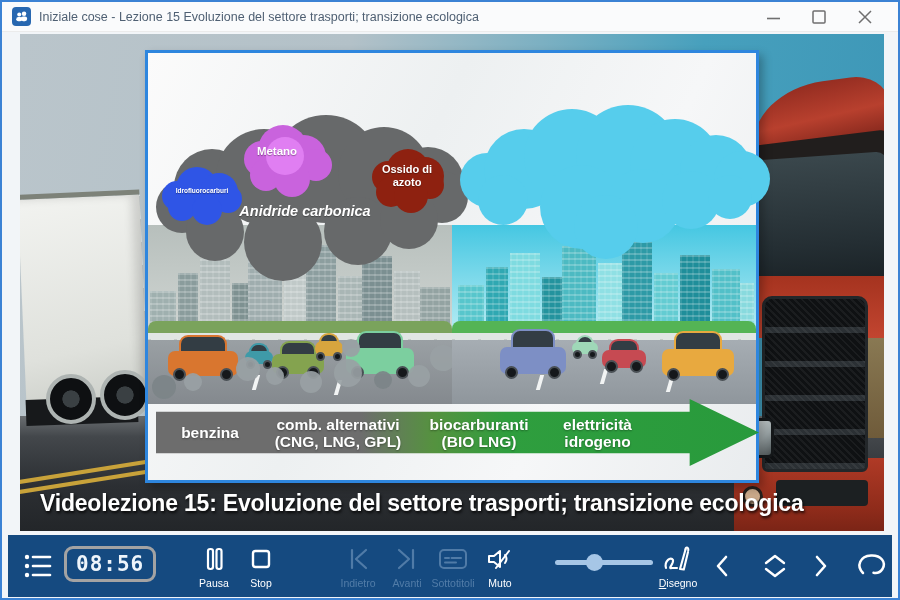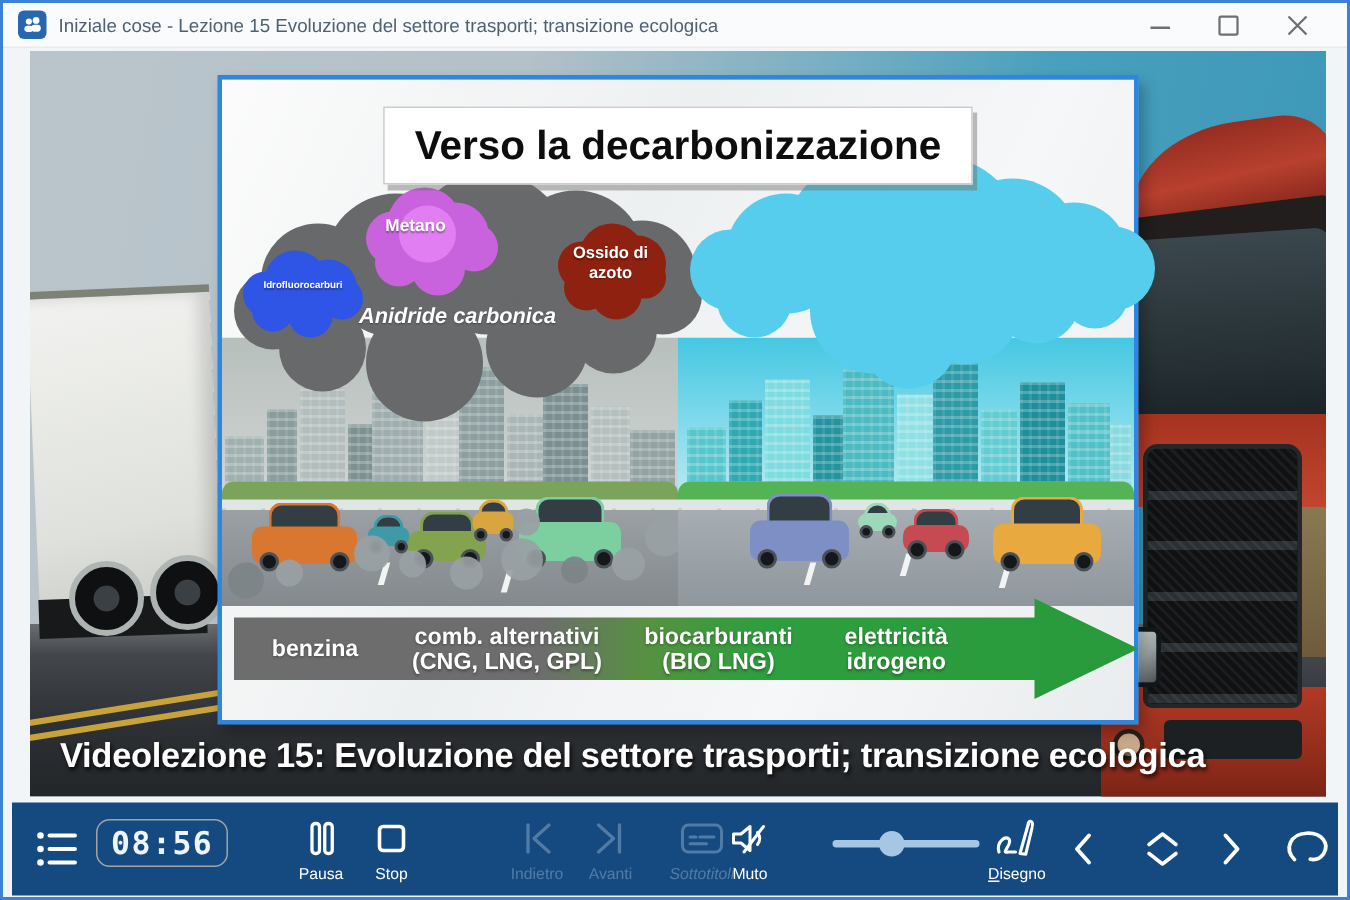--- a/index.html
+++ b/index.html
@@ -64,21 +64,21 @@
   .fuel-labels{position:absolute;left:8px;top:352px;width:603px;height:56px;display:flex;z-index:6;}
   .fuel-cell{display:flex;flex-direction:column;justify-content:center;align-items:center;color:#fff;font-weight:bold;font-size:15.5px;line-height:1.12;text-shadow:0 1px 2px rgba(0,0,0,.35);text-align:center;}
 
   
   .toolbar{position:absolute;left:6px;right:6px;top:533px;height:62px;background:#154a80;}
   .tb-ico{position:absolute;cursor:pointer;color:#fff;}
   .tb-btn{position:absolute;top:9px;width:56px;display:flex;flex-direction:column;align-items:center;gap:3px;cursor:pointer;color:#fff;}
   .tb-btn svg{display:block;}
   .tb-label{font-size:10.5px;white-space:nowrap;}
   .dim{color:rgba(170,198,226,.40);}
-  .clock{position:absolute;left:56px;top:11px;padding:3px 9px;border:1px solid #a3a3a3;border-radius:9px;font-family:"DejaVu Sans Mono",monospace;font-weight:bold;font-size:21px;color:#eef5fb;letter-spacing:1px;}
+  .clock{position:absolute;left:56px;top:11px;padding:3px 9px;border:3px solid #a3a3a3;border-radius:9px;font-family:"DejaVu Sans Mono",monospace;font-weight:bold;font-size:21px;color:#eef5fb;letter-spacing:1px;}
   .vol{position:absolute;left:547px;top:19px;width:98px;height:17px;cursor:pointer;}
   .vol-track{position:absolute;left:0;top:6px;width:98px;height:5px;border-radius:3px;background:#a6c6e6;}
   .vol-handle{position:absolute;top:0;width:17px;height:17px;border-radius:50%;background:#a6c6e6;}
   .accel{text-decoration:underline;}
 </style>
 </head>
 <body>
 
 <div class="window">
 
@@ -135,21 +135,20 @@
       <div class="tr-mirror"></div>
       <div class="tr-cabred"></div>
       <div class="tr-bumper"></div>
       <div class="tr-grille"></div>
       <div class="tr-headlight"></div>
       <div class="tr-vent"></div>
       <div class="tr-fog"></div>
     </div>
 
     <div class="slide">
-      <div class="slide-title-box">Verso la decarbonizzazione</div>
 
       <div class="city">
         <div class="half" style="left:0;background:linear-gradient(#b7bfbc,#d2d7d4 65%);">
           <div class="bld" style="left:2px;width:26px;height:40px;background-color:#9fb0af;"></div>
           <div class="bld" style="left:30px;width:20px;height:58px;background-color:#8a9c9c;"></div>
           <div class="bld" style="left:52px;width:30px;height:72px;background-color:#b2bdbc;"></div>
           <div class="bld" style="left:84px;width:18px;height:48px;background-color:#7e9191;"></div>
           <div class="bld" style="left:100px;width:34px;height:82px;background-color:#9fadae;"></div>
           <div class="bld" style="left:136px;width:22px;height:64px;background-color:#c0c9c8;"></div>
           <div class="bld" style="left:158px;width:30px;height:86px;background-color:#8c9e9f;"></div>
@@ -377,21 +376,21 @@
     </div>
     <div class="tb-btn dim" style="left:371px;">
       <svg width="30" height="30" viewBox="0 0 30 30">
           <g fill="none" stroke="currentColor" stroke-width="2.2" stroke-linejoin="round" stroke-linecap="round">
             <line x1="21" y1="6" x2="21" y2="24"></line>
             <path d="M7 6 L17 15 L7 24"></path>
           </g>
         </svg>
       <span class="tb-label">Avanti</span>
     </div>
-    <div class="tb-btn dim" style="left:432px;font-style:italic;">
+    <div class="tb-btn dim" style="left:417px;">
       <svg width="34" height="30" viewBox="0 0 34 30">
           <g fill="none" stroke="currentColor" stroke-width="2" stroke-linecap="round">
             <rect x="4" y="6" width="26" height="18" rx="4"></rect>
             <line x1="9" y1="14" x2="13" y2="14"></line>
             <line x1="15.5" y1="14" x2="25" y2="14"></line>
             <line x1="9" y1="18.5" x2="20" y2="18.5"></line>
           </g>
         </svg>
       <span class="tb-label">Sottotitoli</span>
     </div>

